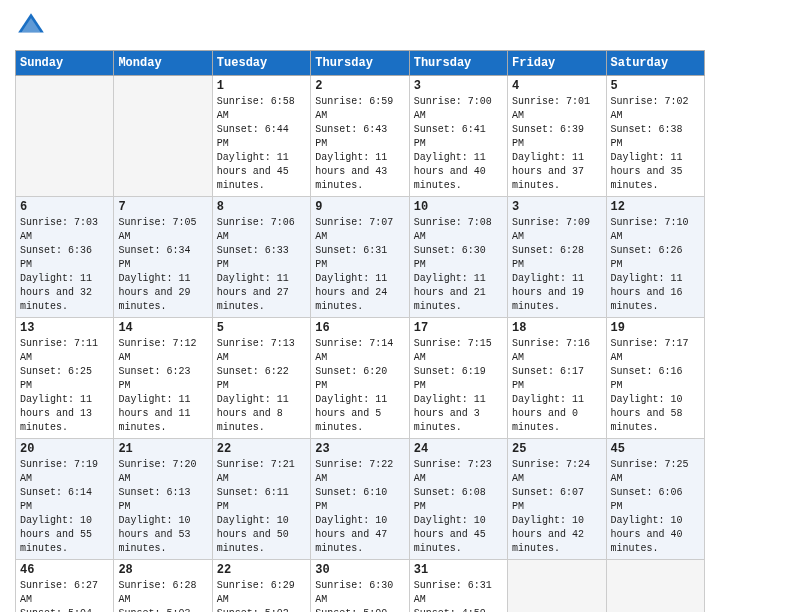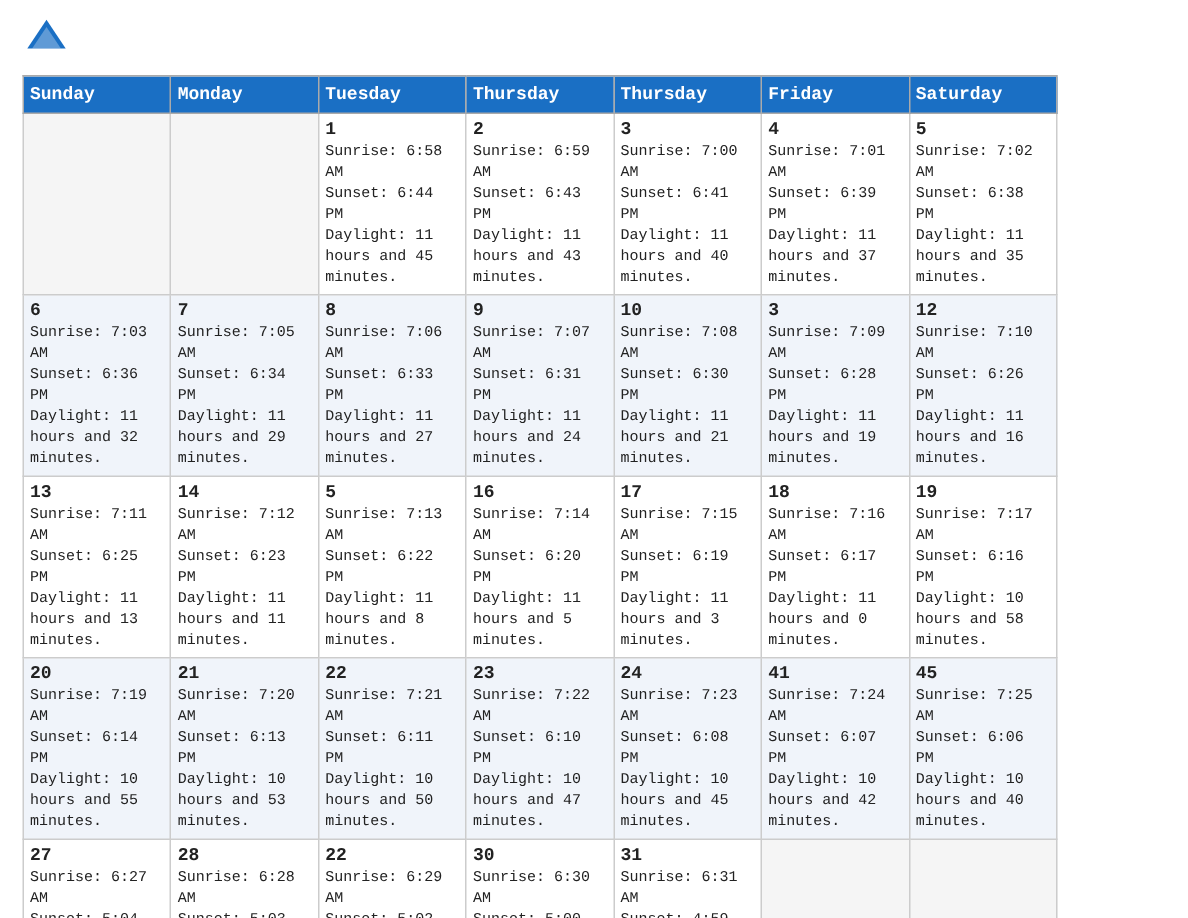--- a/index.html
+++ b/index.html
@@ -228,31 +228,31 @@
           </td>
           <td>
             <span class="day-number">23</span>
             <div class="day-detail">Sunrise: 7:22 AM<br>Sunset: 6:10 PM<br>Daylight: 10 hours and 47 minutes.</div>
           </td>
           <td>
             <span class="day-number">24</span>
             <div class="day-detail">Sunrise: 7:23 AM<br>Sunset: 6:08 PM<br>Daylight: 10 hours and 45 minutes.</div>
           </td>
           <td>
-            <span class="day-number">41</span>
+            <span class="day-number">25</span>
             <div class="day-detail">Sunrise: 7:24 AM<br>Sunset: 6:07 PM<br>Daylight: 10 hours and 42 minutes.</div>
           </td>
           <td>
             <span class="day-number">45</span>
             <div class="day-detail">Sunrise: 7:25 AM<br>Sunset: 6:06 PM<br>Daylight: 10 hours and 40 minutes.</div>
           </td>
         </tr>
         <tr>
           <td>
-            <span class="day-number">27</span>
+            <span class="day-number">46</span>
             <div class="day-detail">Sunrise: 6:27 AM<br>Sunset: 5:04 PM<br>Daylight: 10 hours and 37 minutes.</div>
           </td>
           <td>
             <span class="day-number">28</span>
             <div class="day-detail">Sunrise: 6:28 AM<br>Sunset: 5:03 PM<br>Daylight: 10 hours and 35 minutes.</div>
           </td>
           <td>
             <span class="day-number">22</span>
             <div class="day-detail">Sunrise: 6:29 AM<br>Sunset: 5:02 PM<br>Daylight: 10 hours and 32 minutes.</div>
           </td>

